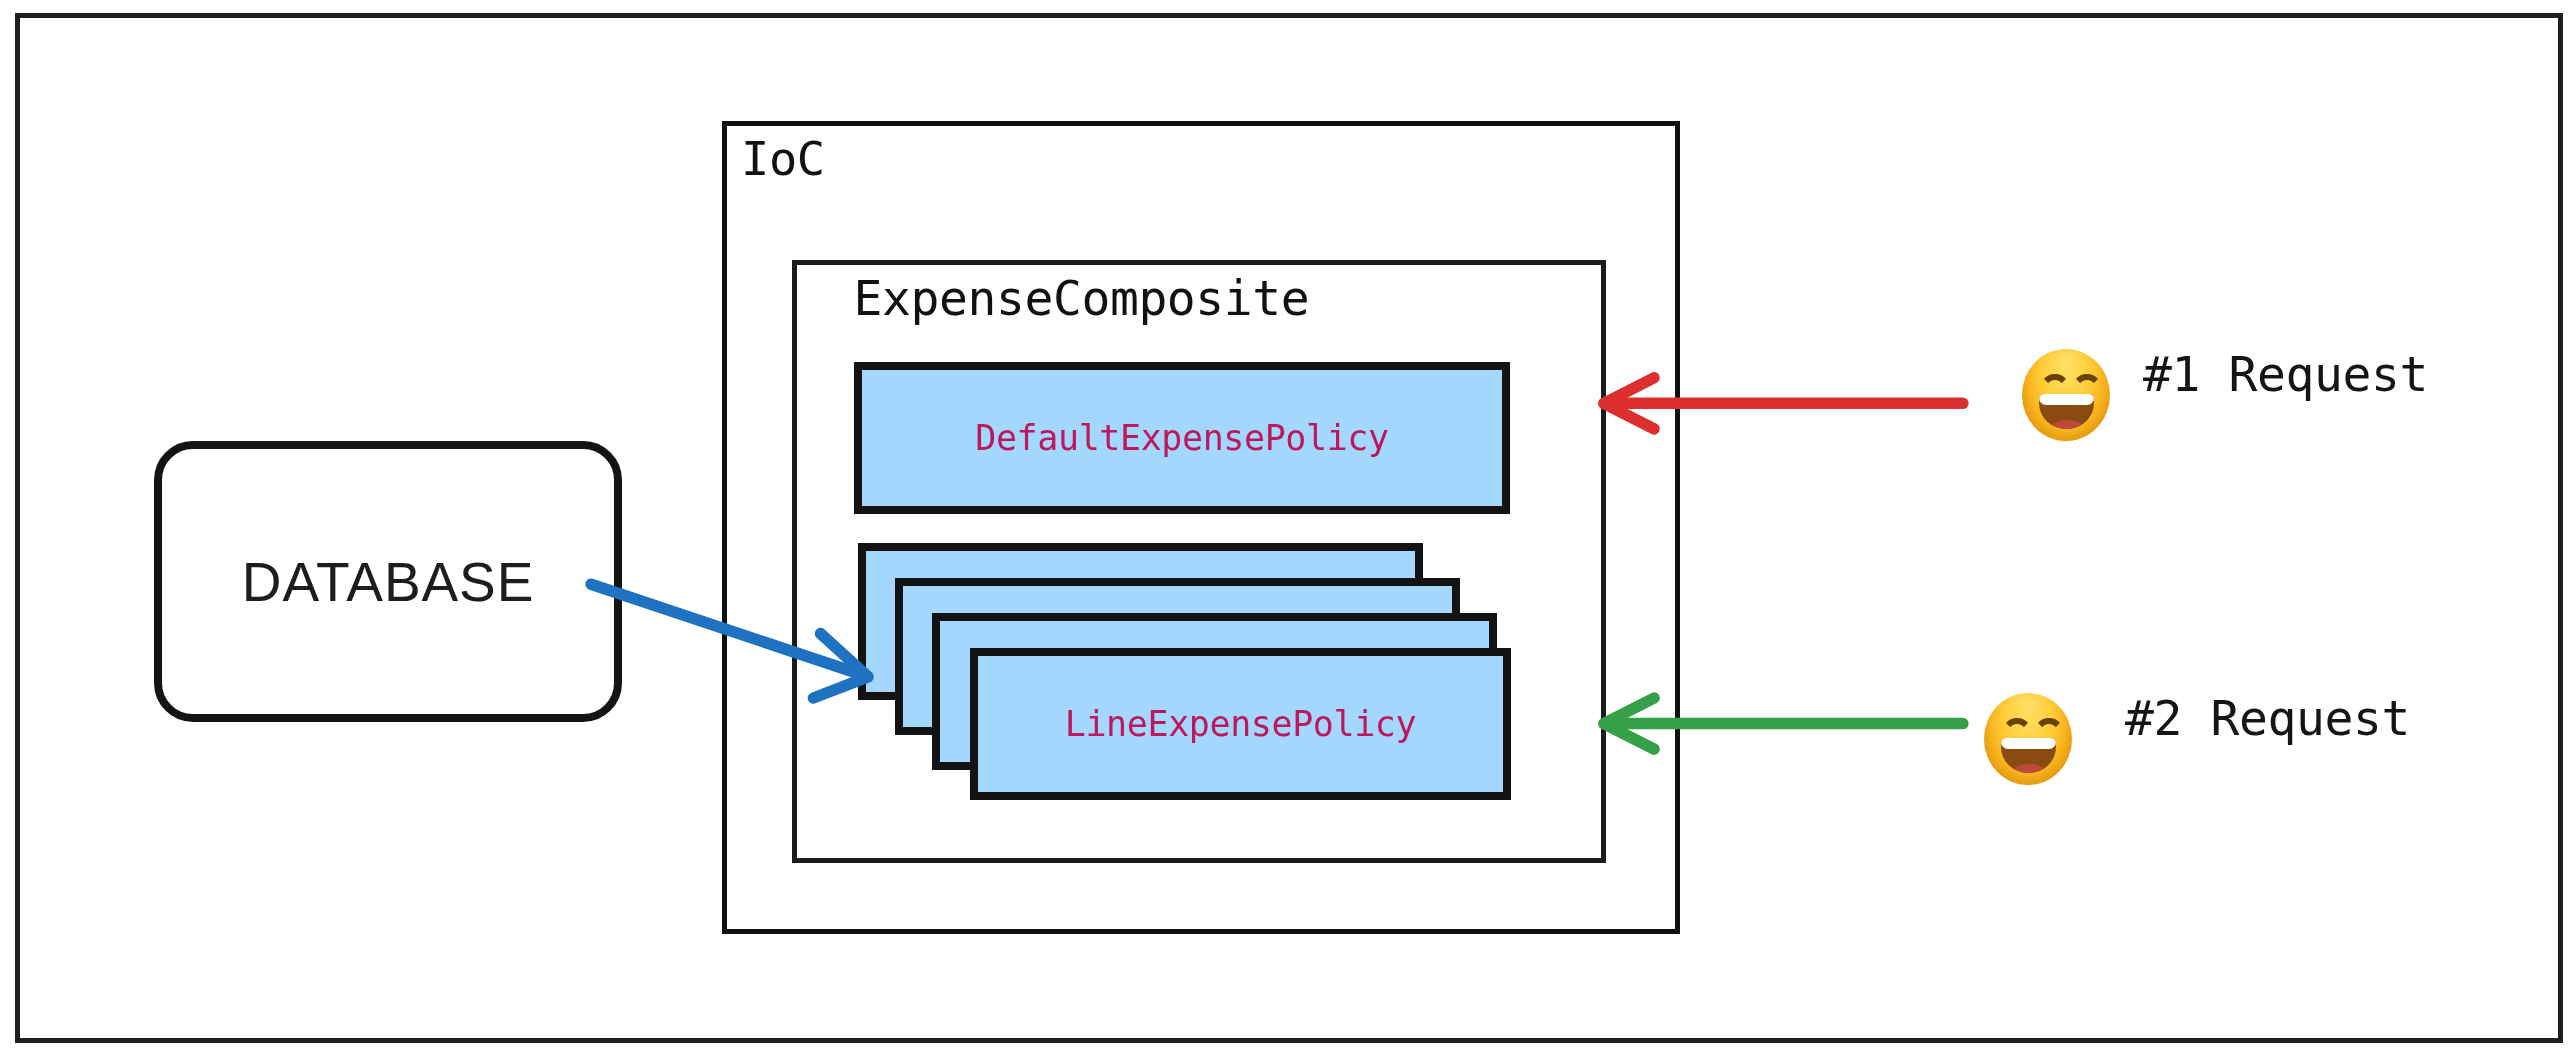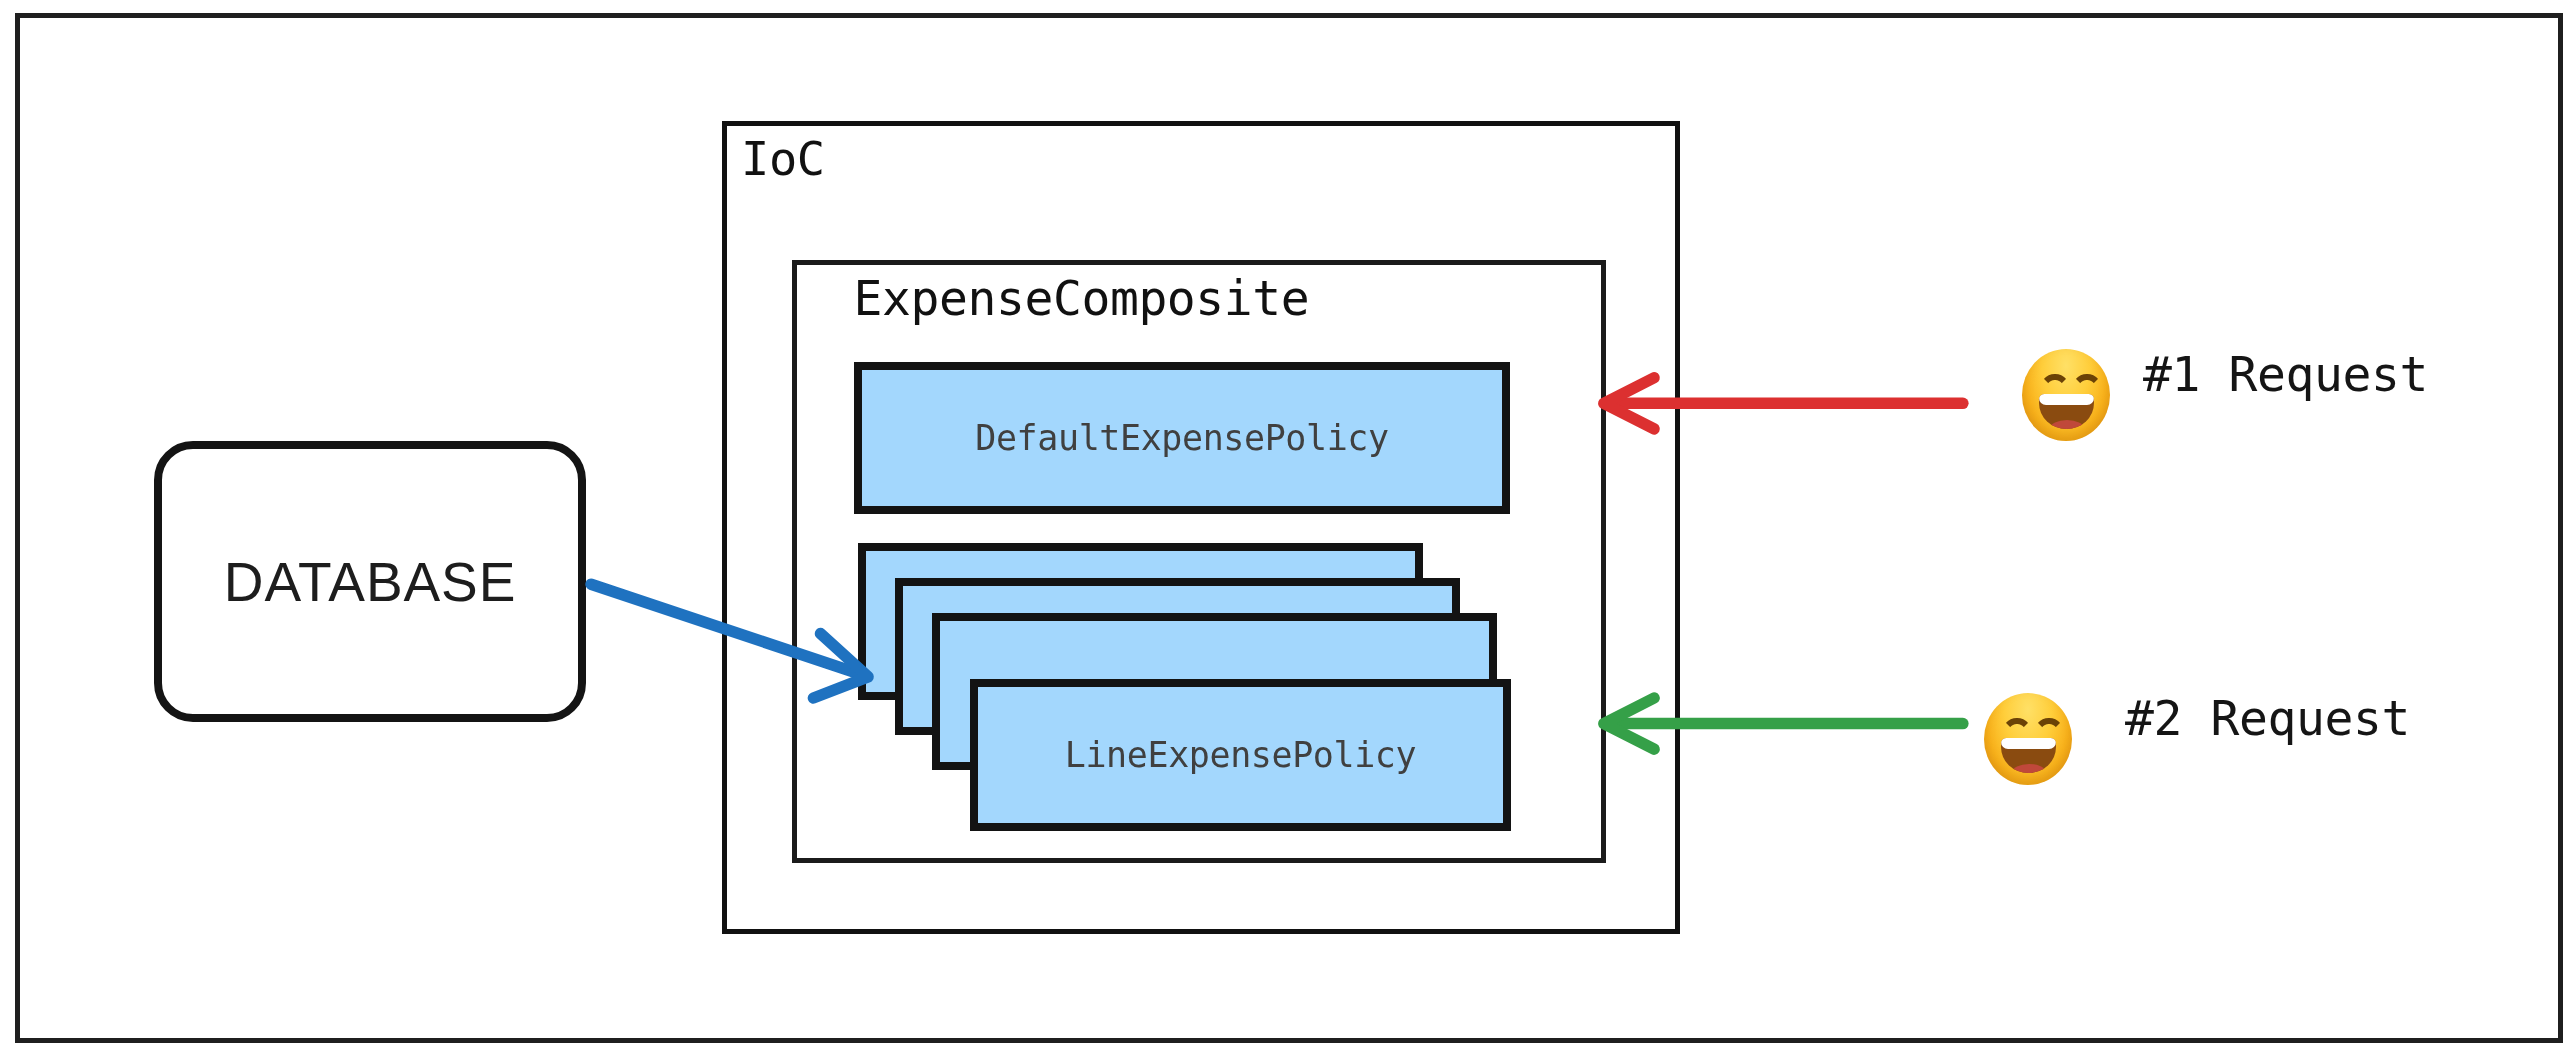--- a/index.html
+++ b/index.html
@@ -76,41 +76,41 @@
     background: #A3D7FD;
     border: 8px solid #131313;
     box-sizing: border-box;
     display: flex;
     align-items: center;
     justify-content: center;
   }
   .policy-card .card-label {
     font-family: "DejaVu Sans Mono", monospace;
     font-size: 35px;
-    color: #404040;
+    color: #be185d;
     letter-spacing: -0.4px;
     white-space: nowrap;
   }
   .card-default {
     left: 854px;
     top: 362px;
     width: 656px;
     height: 152px;
   }
   .stack-card-1 { left: 858px;  top: 543px; width: 565px; height: 157px; }
   .stack-card-2 { left: 895px; top: 578px; width: 565px; height: 157px; }
   .stack-card-3 { left: 932px; top: 613px; width: 565px; height: 157px; }
-  .stack-card-4 { left: 970px; top: 648px; width: 541px; height: 152px; margin-top: 31px; }
+  .stack-card-4 { left: 970px; top: 648px; width: 541px; height: 152px; }
 
   
   .database-node {
     position: absolute;
     left: 154px;
     top: 441px;
-    width: 432px;
+    width: 468px;
     height: 281px;
     border: 8px solid #141414;
     border-radius: 39px;
     box-sizing: border-box;
     background: #ffffff;
     display: flex;
     align-items: center;
     justify-content: center;
   }
   .database-node .db-label {

